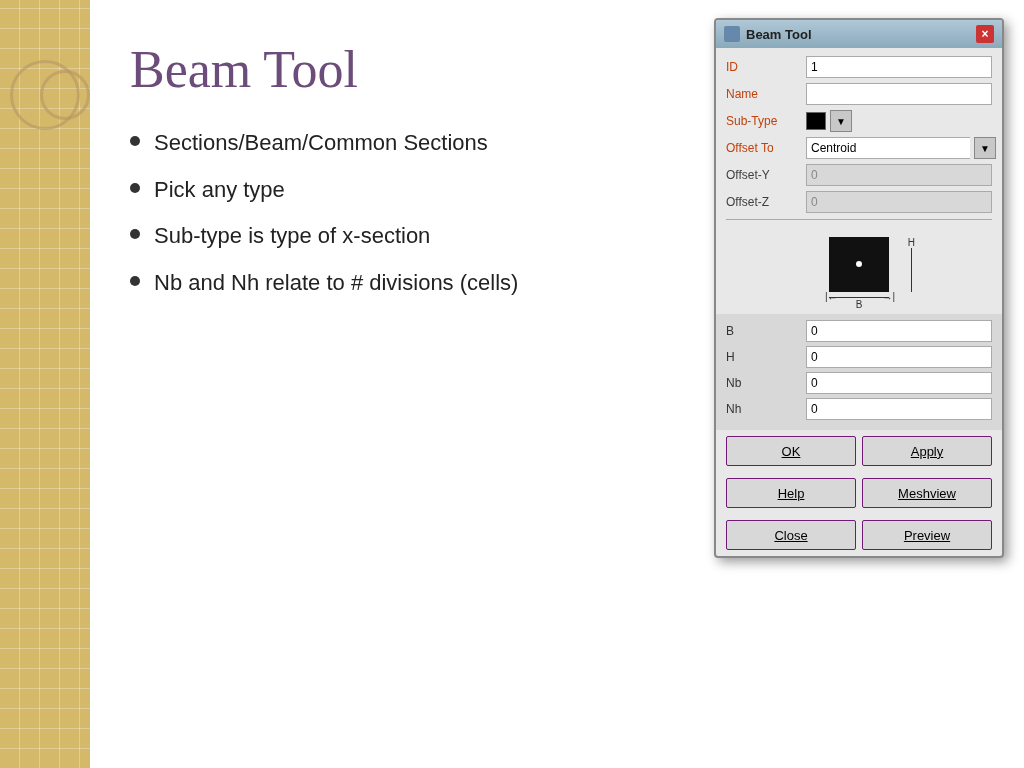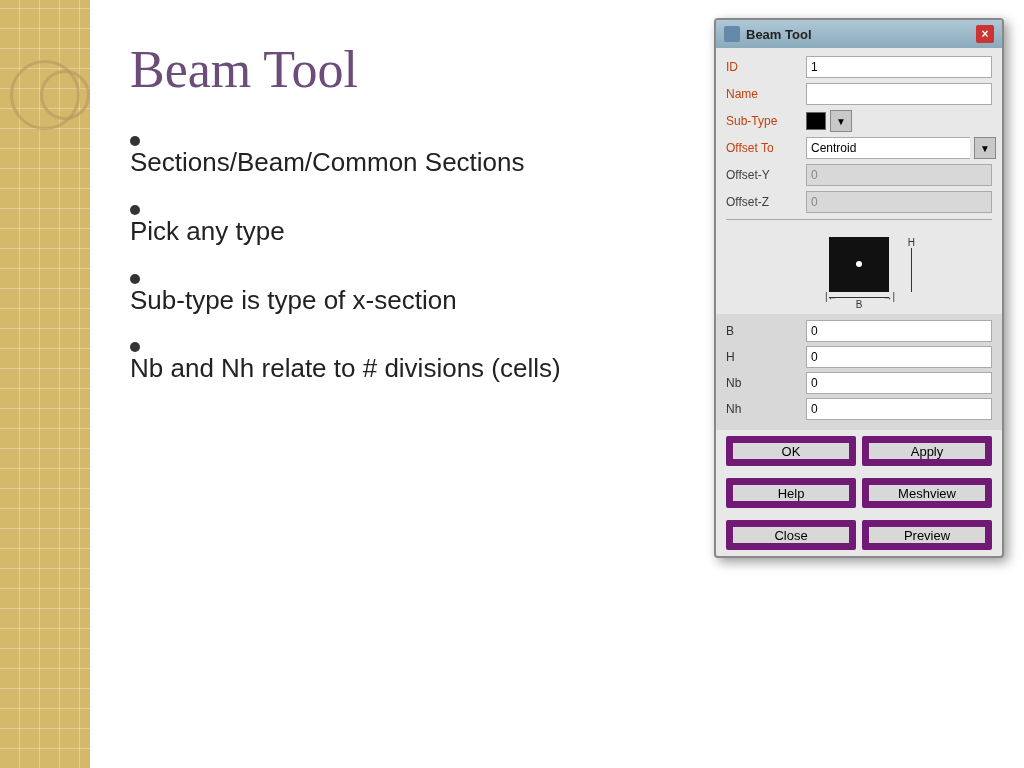--- a/index.html
+++ b/index.html
@@ -75,24 +75,23 @@
     .bullet-list {
       list-style: none;
       padding: 0;
       margin: 0;
     }
 
     .bullet-list li {
       display: flex;
       align-items: flex-start;
       margin-bottom: 18px;
-      font-size: 26px;
+      font-size: 22px;
       color: #222;
       line-height: 1.3;
-      flex-direction: column;
     }
 
     .bullet-dot {
       width: 10px;
       height: 10px;
       background: #333;
       border-radius: 50%;
       flex-shrink: 0;
       margin-top: 7px;
       margin-right: 14px;
@@ -311,27 +310,28 @@
     .button-row {
       display: flex;
       gap: 6px;
       padding: 6px 10px;
     }
 
     .dialog-btn {
       flex: 1;
       height: 30px;
       background: #d8d8d8;
-      border: 7px solid #701a75;
+      border: 1px solid #701a75;
       border-radius: 2px;
       font-size: 13px;
       cursor: pointer;
       display: flex;
       align-items: center;
       justify-content: center;
+      text-decoration: underline;
     }
   </style>
 </head>
 <body>
 
 <div class="sidebar">
   <div class="sidebar-circles">
     <div class="circle-outer"></div>
     <div class="circle-inner"></div>
   </div>

